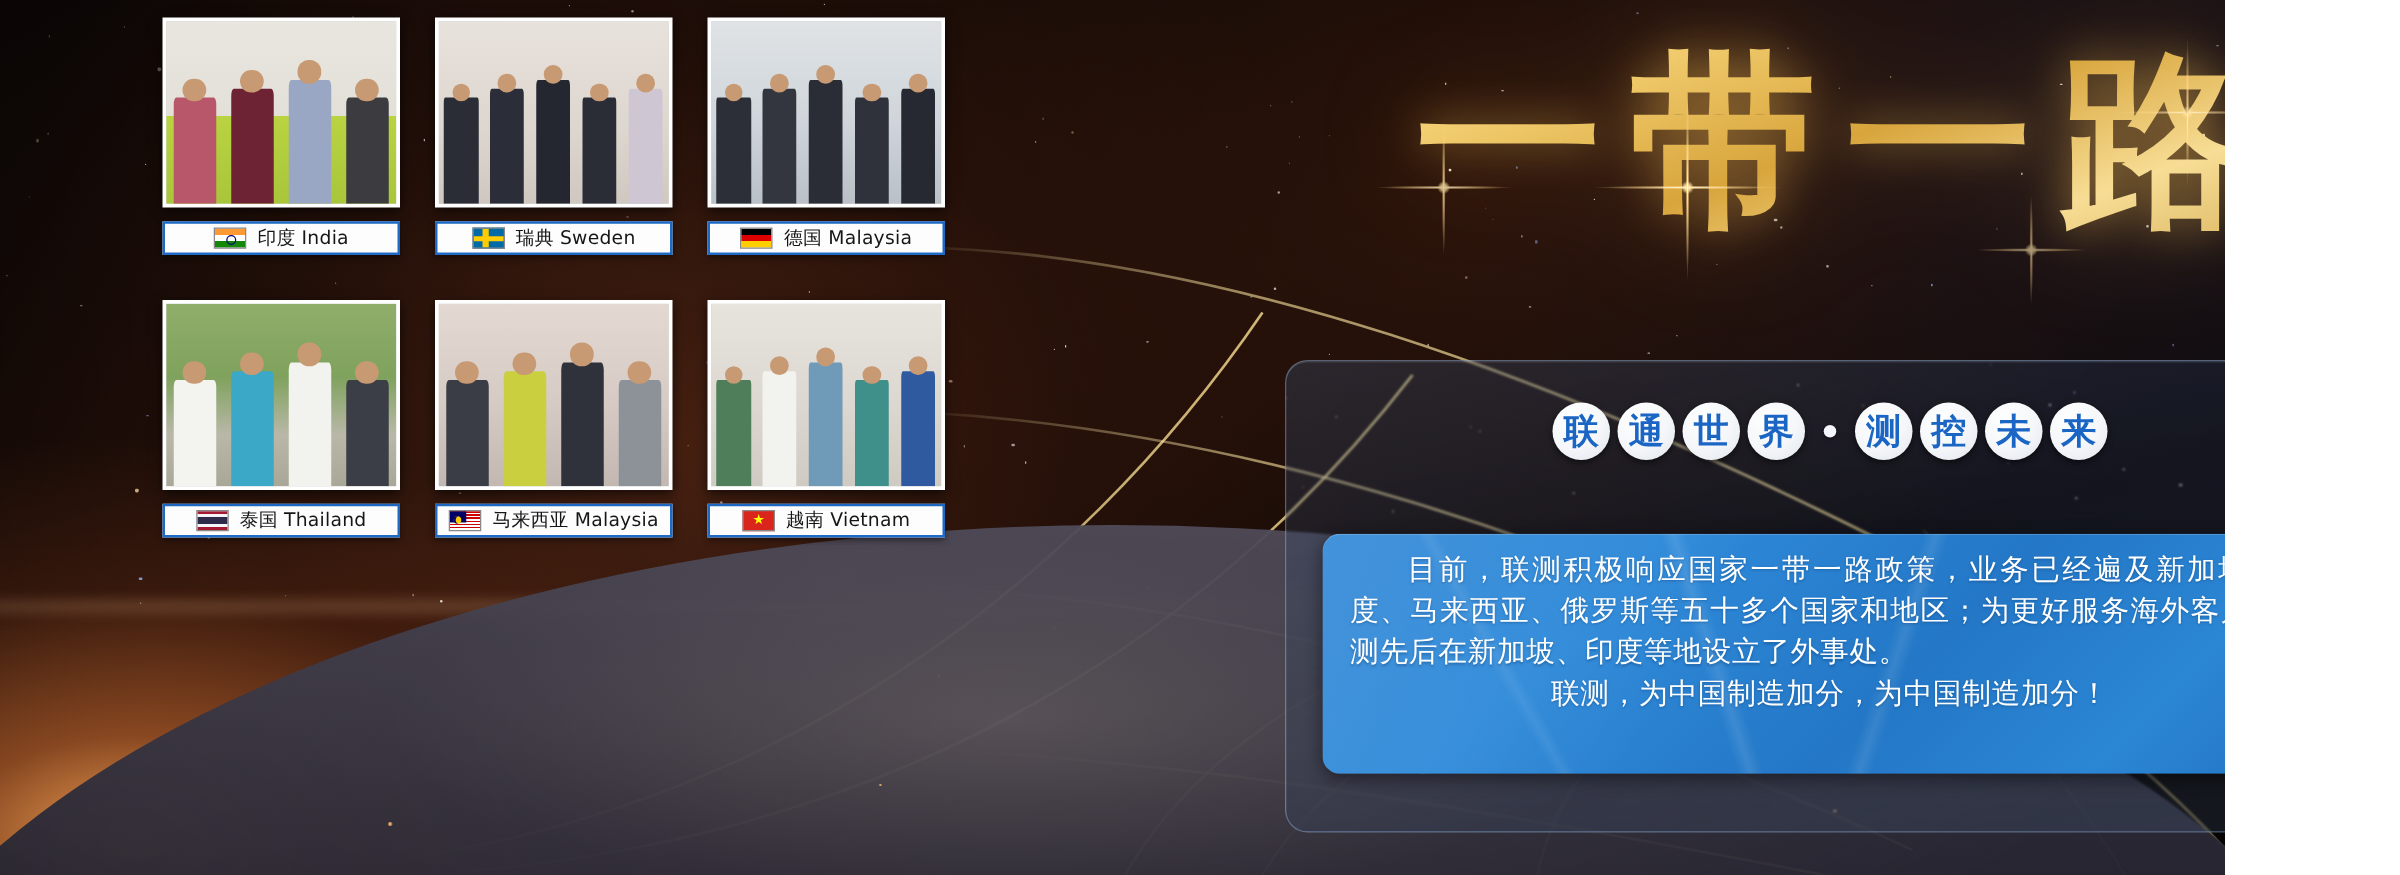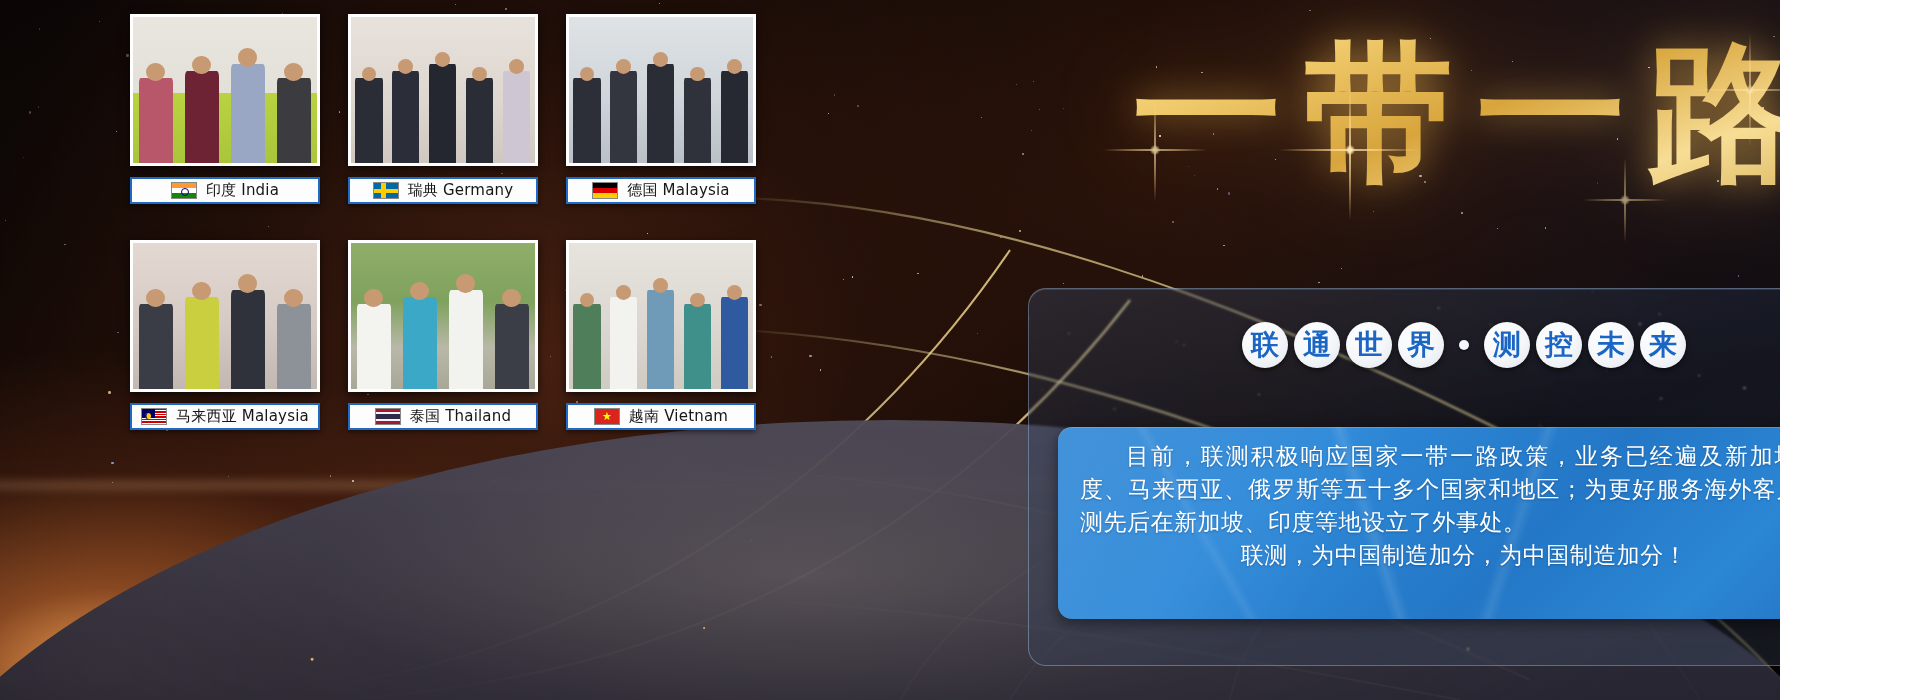--- a/index.html
+++ b/index.html
@@ -505,21 +505,21 @@
               <div style="position:absolute;left:45.80%;bottom:66%;width:8.00%;padding-bottom:8.00%;background:#c89a73;border-radius:50%;"></div>
               <div style="position:absolute;left:62.40%;bottom:0;width:14.80%;height:58%;background:#2a2c36;border-radius:5% 5% 0 0;"></div>
               <div style="position:absolute;left:65.80%;bottom:56%;width:8.00%;padding-bottom:8.00%;background:#c89a73;border-radius:50%;"></div>
               <div style="position:absolute;left:82.40%;bottom:0;width:14.80%;height:63%;background:#cfc6d4;border-radius:5% 5% 0 0;"></div>
               <div style="position:absolute;left:85.80%;bottom:61%;width:8.00%;padding-bottom:8.00%;background:#c89a73;border-radius:50%;"></div>
             </div>
           </div>
         </div>
         <div class="caption">
           <span class="flag f-sweden"></span>
-          <span class="caption-text">瑞典 Germany</span>
+          <span class="caption-text">瑞典 Sweden</span>
         </div>
       </div>
       <div class="card">
         <div class="photo">
           <div class="photo-inner">
             <div class="scene" style="background: linear-gradient(rgb(223, 227, 230) 0%, rgb(207, 213, 218) 55%, rgb(185, 192, 198) 100%);">
               <div style="position:absolute;left:2.40%;bottom:0;width:14.80%;height:58%;background:#2c2f38;border-radius:5% 5% 0 0;"></div>
               <div style="position:absolute;left:5.80%;bottom:56%;width:8.00%;padding-bottom:8.00%;background:#c89a73;border-radius:50%;"></div>
               <div style="position:absolute;left:22.40%;bottom:0;width:14.80%;height:63%;background:#33363f;border-radius:5% 5% 0 0;"></div>
               <div style="position:absolute;left:25.80%;bottom:61%;width:8.00%;padding-bottom:8.00%;background:#c89a73;border-radius:50%;"></div>
@@ -533,55 +533,55 @@
           </div>
         </div>
         <div class="caption">
           <span class="flag f-germany"></span>
           <span class="caption-text">德国 Malaysia</span>
         </div>
       </div>
       <div class="card">
         <div class="photo">
           <div class="photo-inner">
+            <div class="scene" style="background: linear-gradient(rgb(143, 174, 106) 0%, rgb(127, 162, 93) 40%, rgb(185, 184, 168) 72%, rgb(169, 168, 152) 100%);">
+              <div style="position:absolute;left:3.00%;bottom:0;width:18.50%;height:58%;background:#f3f4f0;border-radius:6.25% 6.25% 0 0;"></div>
+              <div style="position:absolute;left:7.25%;bottom:56%;width:10.00%;padding-bottom:10.00%;background:#c89a73;border-radius:50%;"></div>
+              <div style="position:absolute;left:28.00%;bottom:0;width:18.50%;height:63%;background:#3aa8c6;border-radius:6.25% 6.25% 0 0;"></div>
+              <div style="position:absolute;left:32.25%;bottom:61%;width:10.00%;padding-bottom:10.00%;background:#c89a73;border-radius:50%;"></div>
+              <div style="position:absolute;left:53.00%;bottom:0;width:18.50%;height:68%;background:#f2f3ef;border-radius:6.25% 6.25% 0 0;"></div>
+              <div style="position:absolute;left:57.25%;bottom:66%;width:10.00%;padding-bottom:10.00%;background:#c89a73;border-radius:50%;"></div>
+              <div style="position:absolute;left:78.00%;bottom:0;width:18.50%;height:58%;background:#3b3e46;border-radius:6.25% 6.25% 0 0;"></div>
+              <div style="position:absolute;left:82.25%;bottom:56%;width:10.00%;padding-bottom:10.00%;background:#c89a73;border-radius:50%;"></div>
+            </div>
+          </div>
+        </div>
+        <div class="caption">
+          <span class="flag f-thailand"></span>
+          <span class="caption-text">泰国 Thailand</span>
+        </div>
+      </div>
+      <div class="card">
+        <div class="photo">
+          <div class="photo-inner">
             <div class="scene" style="background: linear-gradient(rgb(228, 217, 210) 0%, rgb(214, 203, 196) 55%, rgb(195, 184, 177) 100%);">
               <div style="position:absolute;left:3.00%;bottom:0;width:18.50%;height:58%;background:#3a3d46;border-radius:6.25% 6.25% 0 0;"></div>
               <div style="position:absolute;left:7.25%;bottom:56%;width:10.00%;padding-bottom:10.00%;background:#c89a73;border-radius:50%;"></div>
               <div style="position:absolute;left:28.00%;bottom:0;width:18.50%;height:63%;background:#c9cf3f;border-radius:6.25% 6.25% 0 0;"></div>
               <div style="position:absolute;left:32.25%;bottom:61%;width:10.00%;padding-bottom:10.00%;background:#c89a73;border-radius:50%;"></div>
               <div style="position:absolute;left:53.00%;bottom:0;width:18.50%;height:68%;background:#2f323a;border-radius:6.25% 6.25% 0 0;"></div>
               <div style="position:absolute;left:57.25%;bottom:66%;width:10.00%;padding-bottom:10.00%;background:#c89a73;border-radius:50%;"></div>
               <div style="position:absolute;left:78.00%;bottom:0;width:18.50%;height:58%;background:#8d9299;border-radius:6.25% 6.25% 0 0;"></div>
               <div style="position:absolute;left:82.25%;bottom:56%;width:10.00%;padding-bottom:10.00%;background:#c89a73;border-radius:50%;"></div>
             </div>
           </div>
         </div>
         <div class="caption">
           <span class="flag f-malaysia"></span>
           <span class="caption-text">马来西亚 Malaysia</span>
-        </div>
-      </div>
-      <div class="card">
-        <div class="photo">
-          <div class="photo-inner">
-            <div class="scene" style="background: linear-gradient(rgb(143, 174, 106) 0%, rgb(127, 162, 93) 40%, rgb(185, 184, 168) 72%, rgb(169, 168, 152) 100%);">
-              <div style="position:absolute;left:3.00%;bottom:0;width:18.50%;height:58%;background:#f3f4f0;border-radius:6.25% 6.25% 0 0;"></div>
-              <div style="position:absolute;left:7.25%;bottom:56%;width:10.00%;padding-bottom:10.00%;background:#c89a73;border-radius:50%;"></div>
-              <div style="position:absolute;left:28.00%;bottom:0;width:18.50%;height:63%;background:#3aa8c6;border-radius:6.25% 6.25% 0 0;"></div>
-              <div style="position:absolute;left:32.25%;bottom:61%;width:10.00%;padding-bottom:10.00%;background:#c89a73;border-radius:50%;"></div>
-              <div style="position:absolute;left:53.00%;bottom:0;width:18.50%;height:68%;background:#f2f3ef;border-radius:6.25% 6.25% 0 0;"></div>
-              <div style="position:absolute;left:57.25%;bottom:66%;width:10.00%;padding-bottom:10.00%;background:#c89a73;border-radius:50%;"></div>
-              <div style="position:absolute;left:78.00%;bottom:0;width:18.50%;height:58%;background:#3b3e46;border-radius:6.25% 6.25% 0 0;"></div>
-              <div style="position:absolute;left:82.25%;bottom:56%;width:10.00%;padding-bottom:10.00%;background:#c89a73;border-radius:50%;"></div>
-            </div>
-          </div>
-        </div>
-        <div class="caption">
-          <span class="flag f-thailand"></span>
-          <span class="caption-text">泰国 Thailand</span>
         </div>
       </div>
       <div class="card">
         <div class="photo">
           <div class="photo-inner">
             <div class="scene" style="background: linear-gradient(rgb(231, 227, 221) 0%, rgb(220, 216, 209) 55%, rgb(207, 202, 194) 100%);">
               <div style="position:absolute;left:2.40%;bottom:0;width:14.80%;height:58%;background:#4f7f5a;border-radius:5% 5% 0 0;"></div>
               <div style="position:absolute;left:5.80%;bottom:56%;width:8.00%;padding-bottom:8.00%;background:#c89a73;border-radius:50%;"></div>
               <div style="position:absolute;left:22.40%;bottom:0;width:14.80%;height:63%;background:#f2f2ee;border-radius:5% 5% 0 0;"></div>
               <div style="position:absolute;left:25.80%;bottom:61%;width:8.00%;padding-bottom:8.00%;background:#c89a73;border-radius:50%;"></div>

